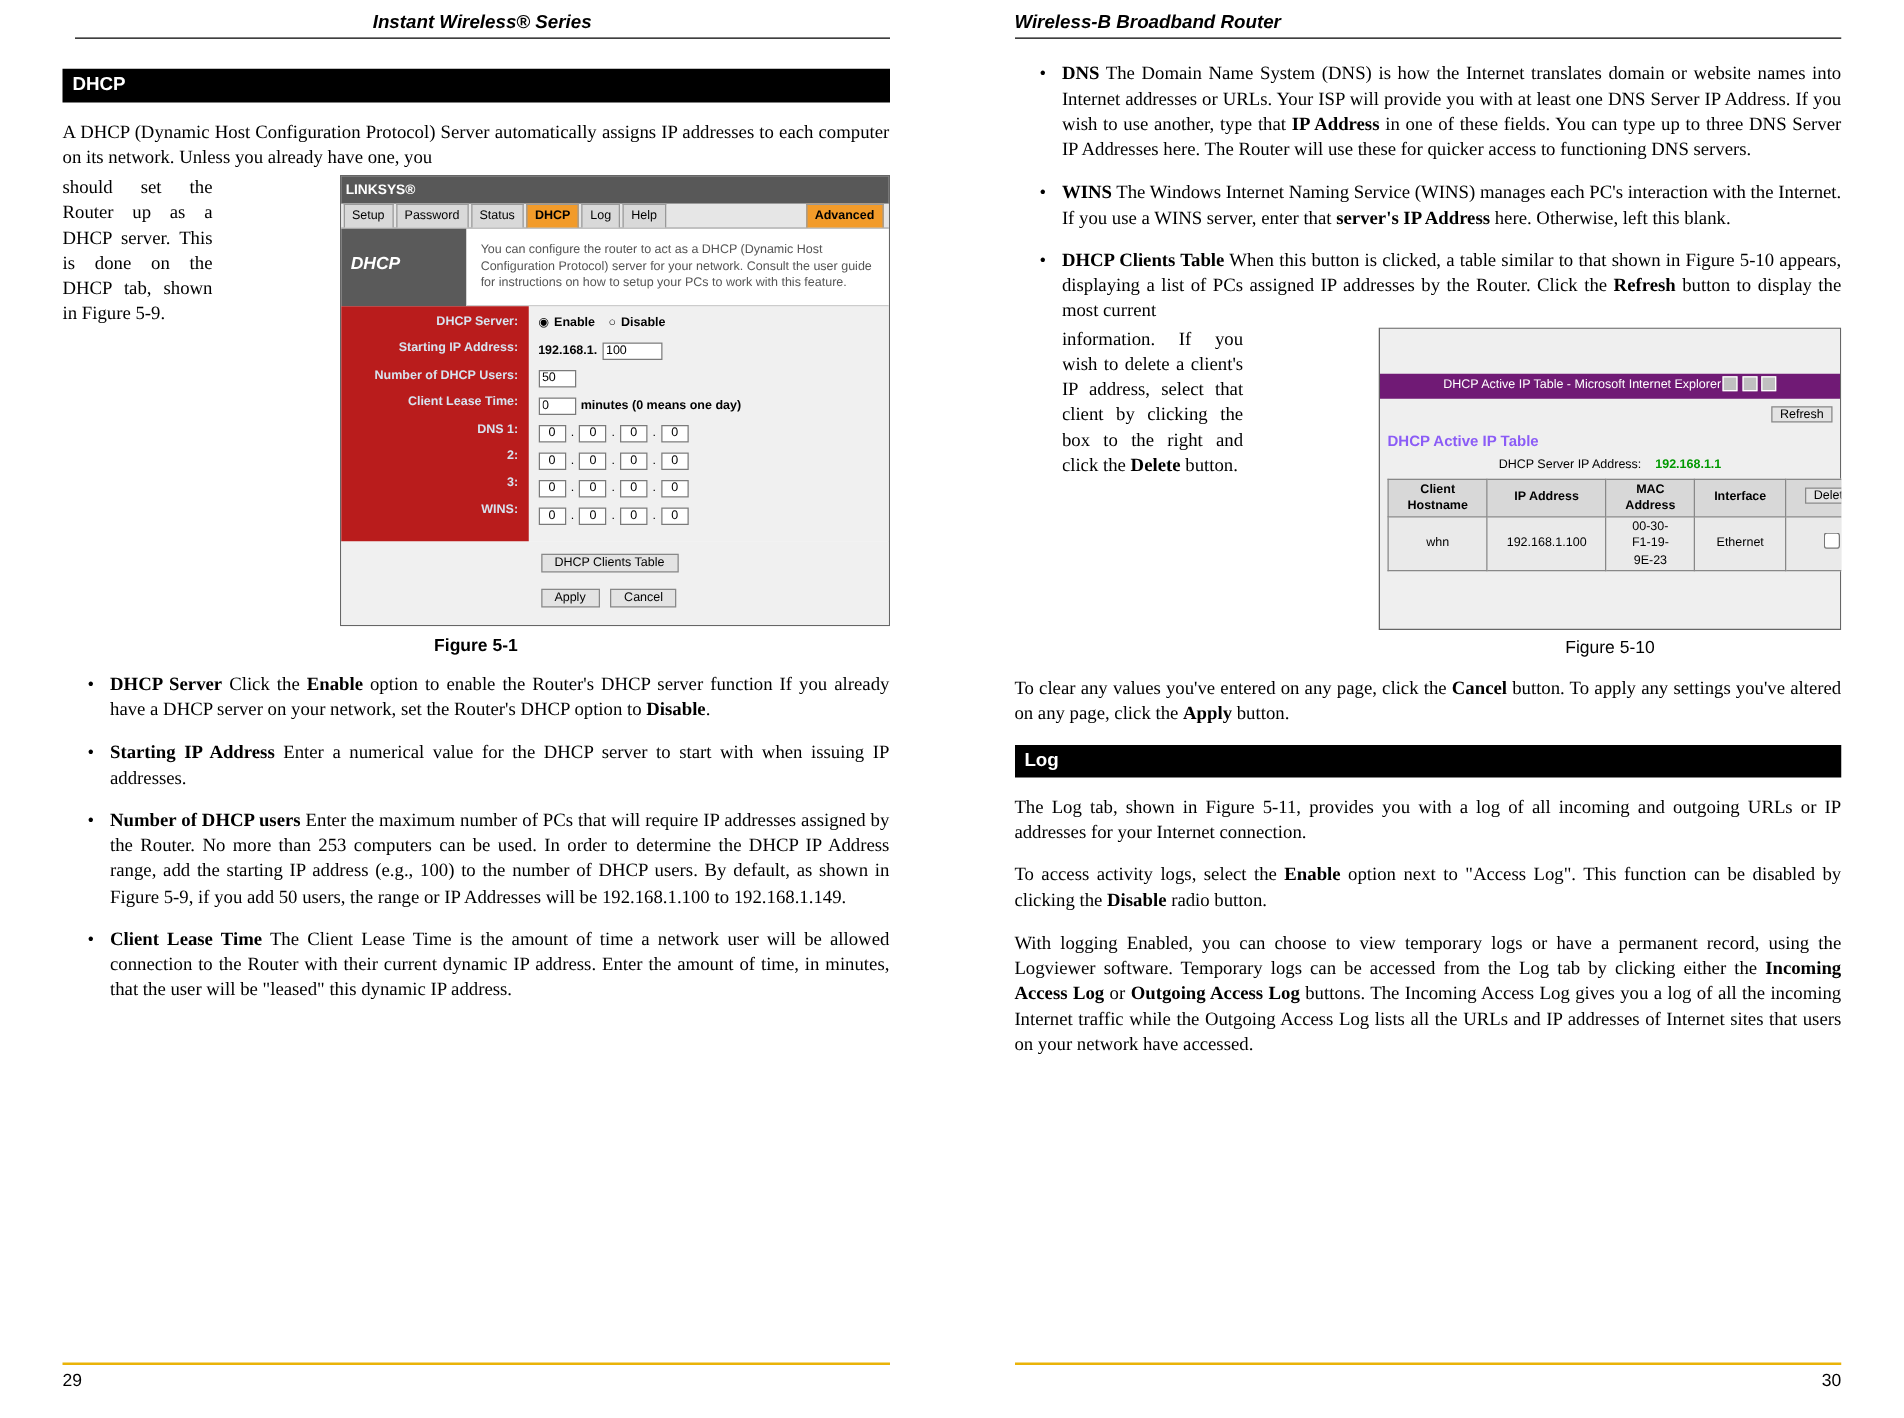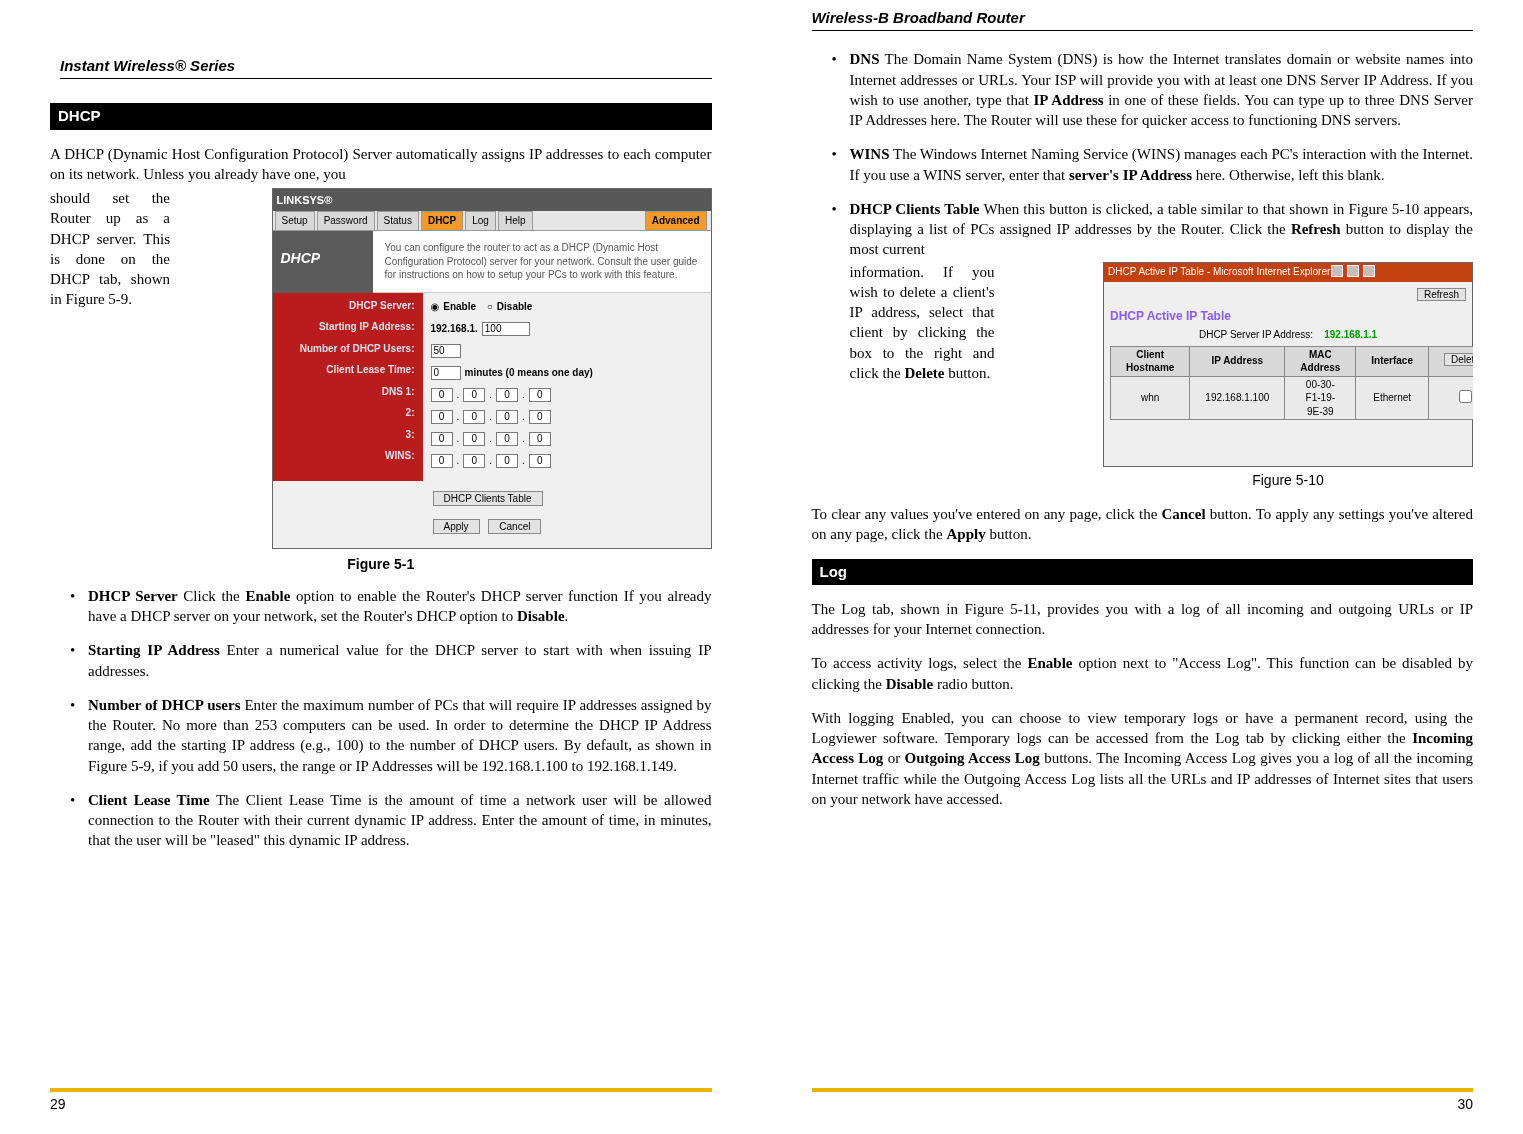--- a/index.html
+++ b/index.html
@@ -22,21 +22,21 @@
     }
     .page-header {
       font-style: italic;
       font-weight: bold;
       font-family: Arial, Helvetica, sans-serif;
       font-size: 15px;
       border-bottom: 1.5px solid #000;
       padding-bottom: 2px;
       margin-bottom: 18px;
     }
-    .page-header.left { text-align: left; margin-left: 10px; margin-top: 48px; }
+    .page-header.left { text-align: center; margin-left: 10px; }
     .page-header.right { text-align: left; }
     .content { flex: 1; }
     .section-bar {
       background: #000;
       color: #fff;
       font-family: Arial, Helvetica, sans-serif;
       font-weight: bold;
       font-size: 15px;
       padding: 3px 8px;
       margin: 6px 0 14px 0;
@@ -69,21 +69,21 @@
     }
     ul.bullets > li::before {
       content: "•";
       position: absolute;
       left: 0;
       top: 0;
     }
     .page-footer {
       font-family: Arial, Helvetica, sans-serif;
       font-size: 14px;
-      border-top: 4px solid #eab308;
+      border-top: 2px solid #eab308;
       padding-top: 3px;
     }
     .page-footer.left { text-align: left; }
     .page-footer.right { text-align: right; }
 
     
     .router-ui { font-family: Verdana, Arial, sans-serif; font-size: 10px; }
     .router-head { background: #585858; color:#fff; height:22px; display:flex; align-items:center; padding:0 4px; font-weight:bold; font-size:11px;}
     .router-tabs { background:#e6e6e6; height:20px; display:flex; gap:0; border-bottom:1px solid #999;}
     .rtab { padding:2px 6px; border:1px solid #999; border-bottom:none; background:#d9d9d9; font-size:10px; margin-left:2px;}
@@ -105,21 +105,21 @@
     
     .fig510 {
       float: right;
       width: 370px;
       border:1px solid #666;
       font-family: Tahoma, Arial, sans-serif;
       font-size:10px;
       margin-left:10px;
       background:#efefef;
     }
-    .fig510 .titlebar { background:#c2410c; color:#fff; font-size:10px; padding:2px 4px; display:flex; justify-content:flex-start;}
+    .fig510 .titlebar { background:#701a75; color:#fff; font-size:10px; padding:2px 4px; display:flex; justify-content:center;margin-top:36px;}
     .fig510 .titlebar .btns span { display:inline-block; width:12px; height:12px; background:#c0c0c0; border:1px solid #fff; margin-left:1px;}
     .fig510 .body { padding:6px;}
     .fig510 .dhcp-title { color:#8b5cf6; font-weight:bold; font-size:12px; margin-bottom:4px;margin-top:20px;}
     .fig510 .ipline { text-align:center; font-size:10px; margin-bottom:4px;}
     .fig510 .ipline .ip { color:#009900; font-weight:bold;}
     .fig510 table { width:100%; border-collapse:collapse; background:#eaeaea;}
     .fig510 th, .fig510 td { border:1px solid #888; font-size:10px; padding:1px 15px; text-align:center;}
     .fig510 th { background:#d8d8d8; font-weight:bold;}
     .fig510 .rbtn-small { border:1px solid #888; background:#e3e3e3; font-size:10px; padding:0 6px; float:right; margin-bottom:4px;}
     .caption-510 {
@@ -285,21 +285,21 @@
                     <tr>
                   <th>Client Hostname</th>
                   <th>IP Address</th>
                   <th>MAC Address</th>
                   <th>Interface</th>
                   <th><button class="rbtn-small" style="float:none">Delete</button></th>
                 </tr>
                 <tr>
                   <td>whn</td>
                   <td>192.168.1.100</td>
-                  <td>00-30-F1-19-9E-39</td>
+                  <td>00-30-F1-19-9E-23</td>
                   <td>Ethernet</td>
                   <td><input type="checkbox" style=""></td>
                 </tr>
               </tbody>
                 </table>
               <div style="height:40px"></div>
             </div>
           </div>
           <div class="caption-510">Figure 5-10</div>
           <div style="width:145px; text-align:justify;">information. If you wish to delete a client's IP address, select that client by clicking the box to the right and click the <b>Delete</b> button.</div>

